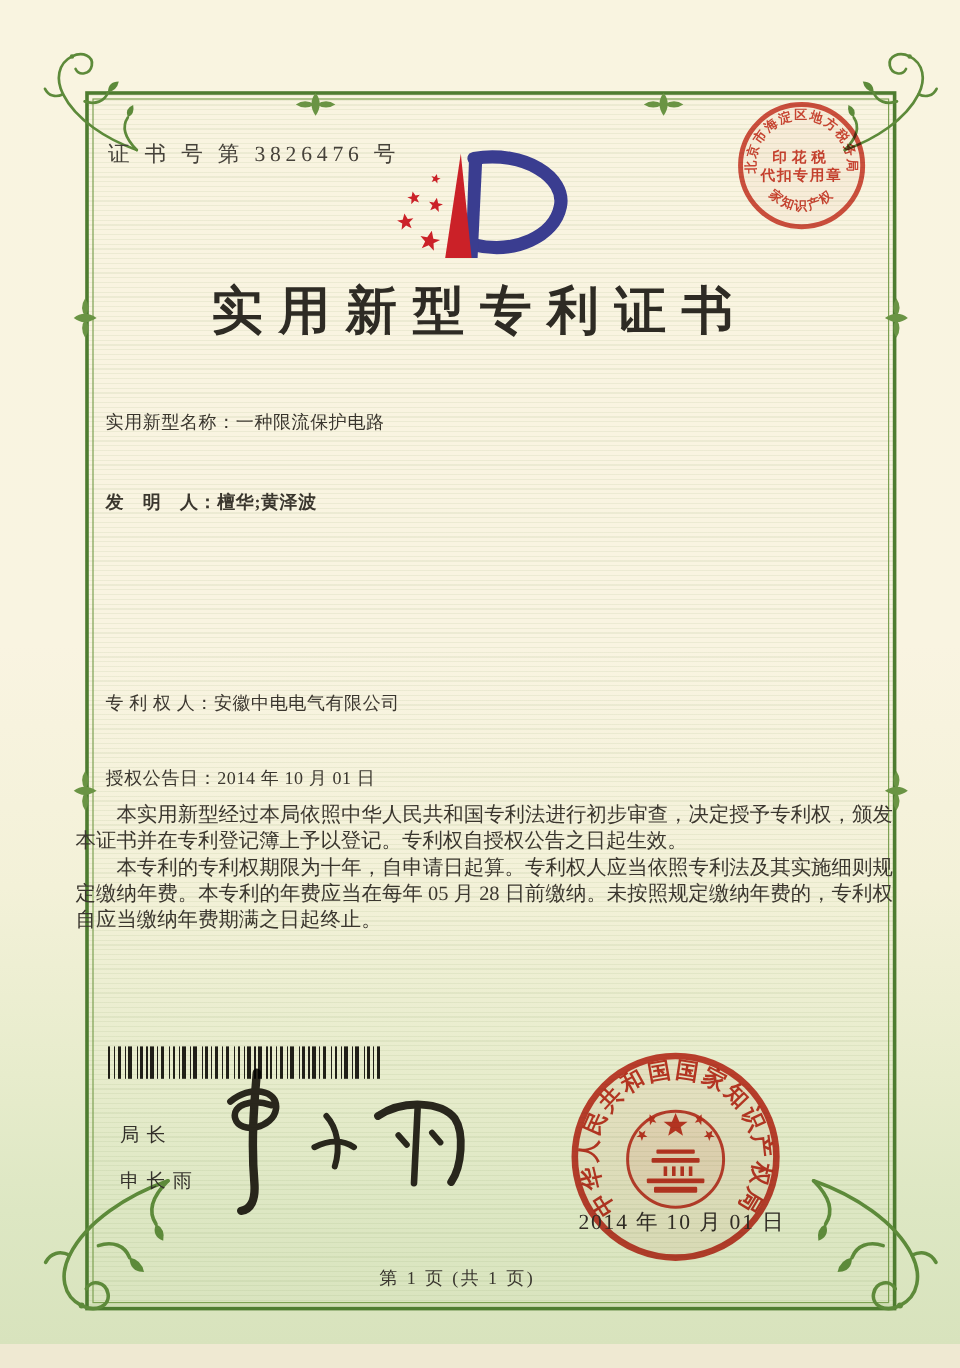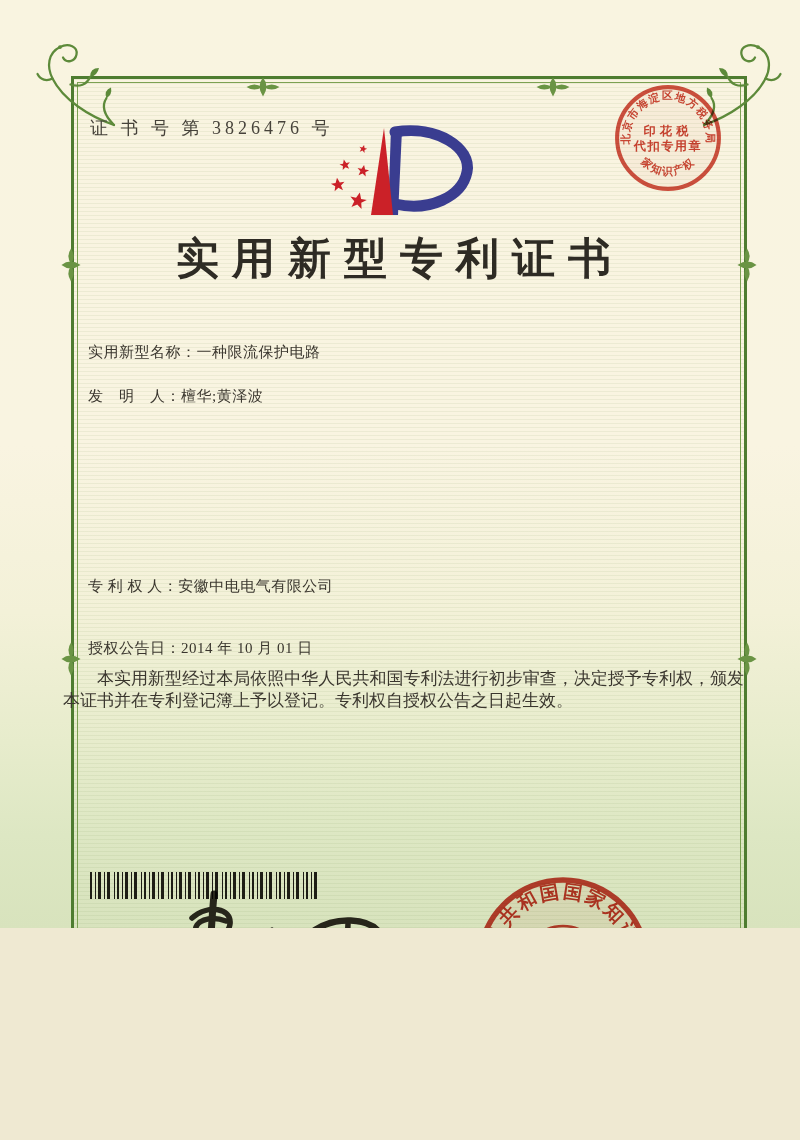--- a/index.html
+++ b/index.html
@@ -1,17 +1,17 @@
 <!DOCTYPE html>
 <html><head>
 <meta charset="utf-8">
 <style>
   html,body{margin:0;padding:0;background:#efe9d2;}
   .page{
-    position:relative; width:800px; height:928px; overflow:hidden;
+    position:relative; width:800px; height:1120px; overflow:hidden;
     background:linear-gradient(180deg,#f9f4e0 0%,#f9f4e1 48%,#f3f1d8 66%,#e7eccc 80%,#dde7c3 90%,#d8e3bd 100%);
     font-family:"Liberation Serif","DejaVu Serif",serif;
     color:#38342c;
   }
   .texture{
     position:absolute; left:71px; top:76px; width:676px; height:1016px;
     background:repeating-linear-gradient(180deg,rgba(255,255,255,0) 0 3px,rgba(122,150,88,0.10) 3px 4px);
     pointer-events:none;
   }
   .frame{
@@ -153,32 +153,33 @@
         <use href="#star5" transform="translate(33,83) scale(0.88) rotate(12)"></use>
       </g>
     </svg>
   </div>
 
   <div class="title">实用新型专利证书</div>
 
   <div class="field-row" style="top:343px;">
     <span class="field-label">实用新型名称：</span><span class="field-value">一种限流保护电路</span>
   </div>
-  <div class="field-row" style="top:387px;">
+  <div class="field-row" style="top:409px;font-weight:bold;">
     <span class="field-label">发　明　人：</span><span class="field-value">檀华;黄泽波</span>
   </div>
   <div class="field-row" style="top:577px;">
     <span class="field-label">专 利 权 人：</span><span class="field-value">安徽中电电气有限公司</span>
   </div>
   <div class="field-row" style="top:639px;">
     <span class="field-label">授权公告日：</span><span class="field-value">2014 年 10 月 01 日</span>
   </div>
 
   <div class="paragraphs">
     <p>本实用新型经过本局依照中华人民共和国专利法进行初步审查，决定授予专利权，颁发本证书并在专利登记簿上予以登记。专利权自授权公告之日起生效。</p>
+    <p>本专利的专利权期限为十年，自申请日起算。专利权人应当依照专利法及其实施细则规定缴纳年费。本专利的年费应当在每年 05 月 28 日前缴纳。未按照规定缴纳年费的，专利权自应当缴纳年费期满之日起终止。</p>
   </div>
 
   <div class="barcode"></div>
 
   <div class="signer">
     <div>局长</div>
     <div>申长雨</div>
   </div>
 
   <div class="signature">

